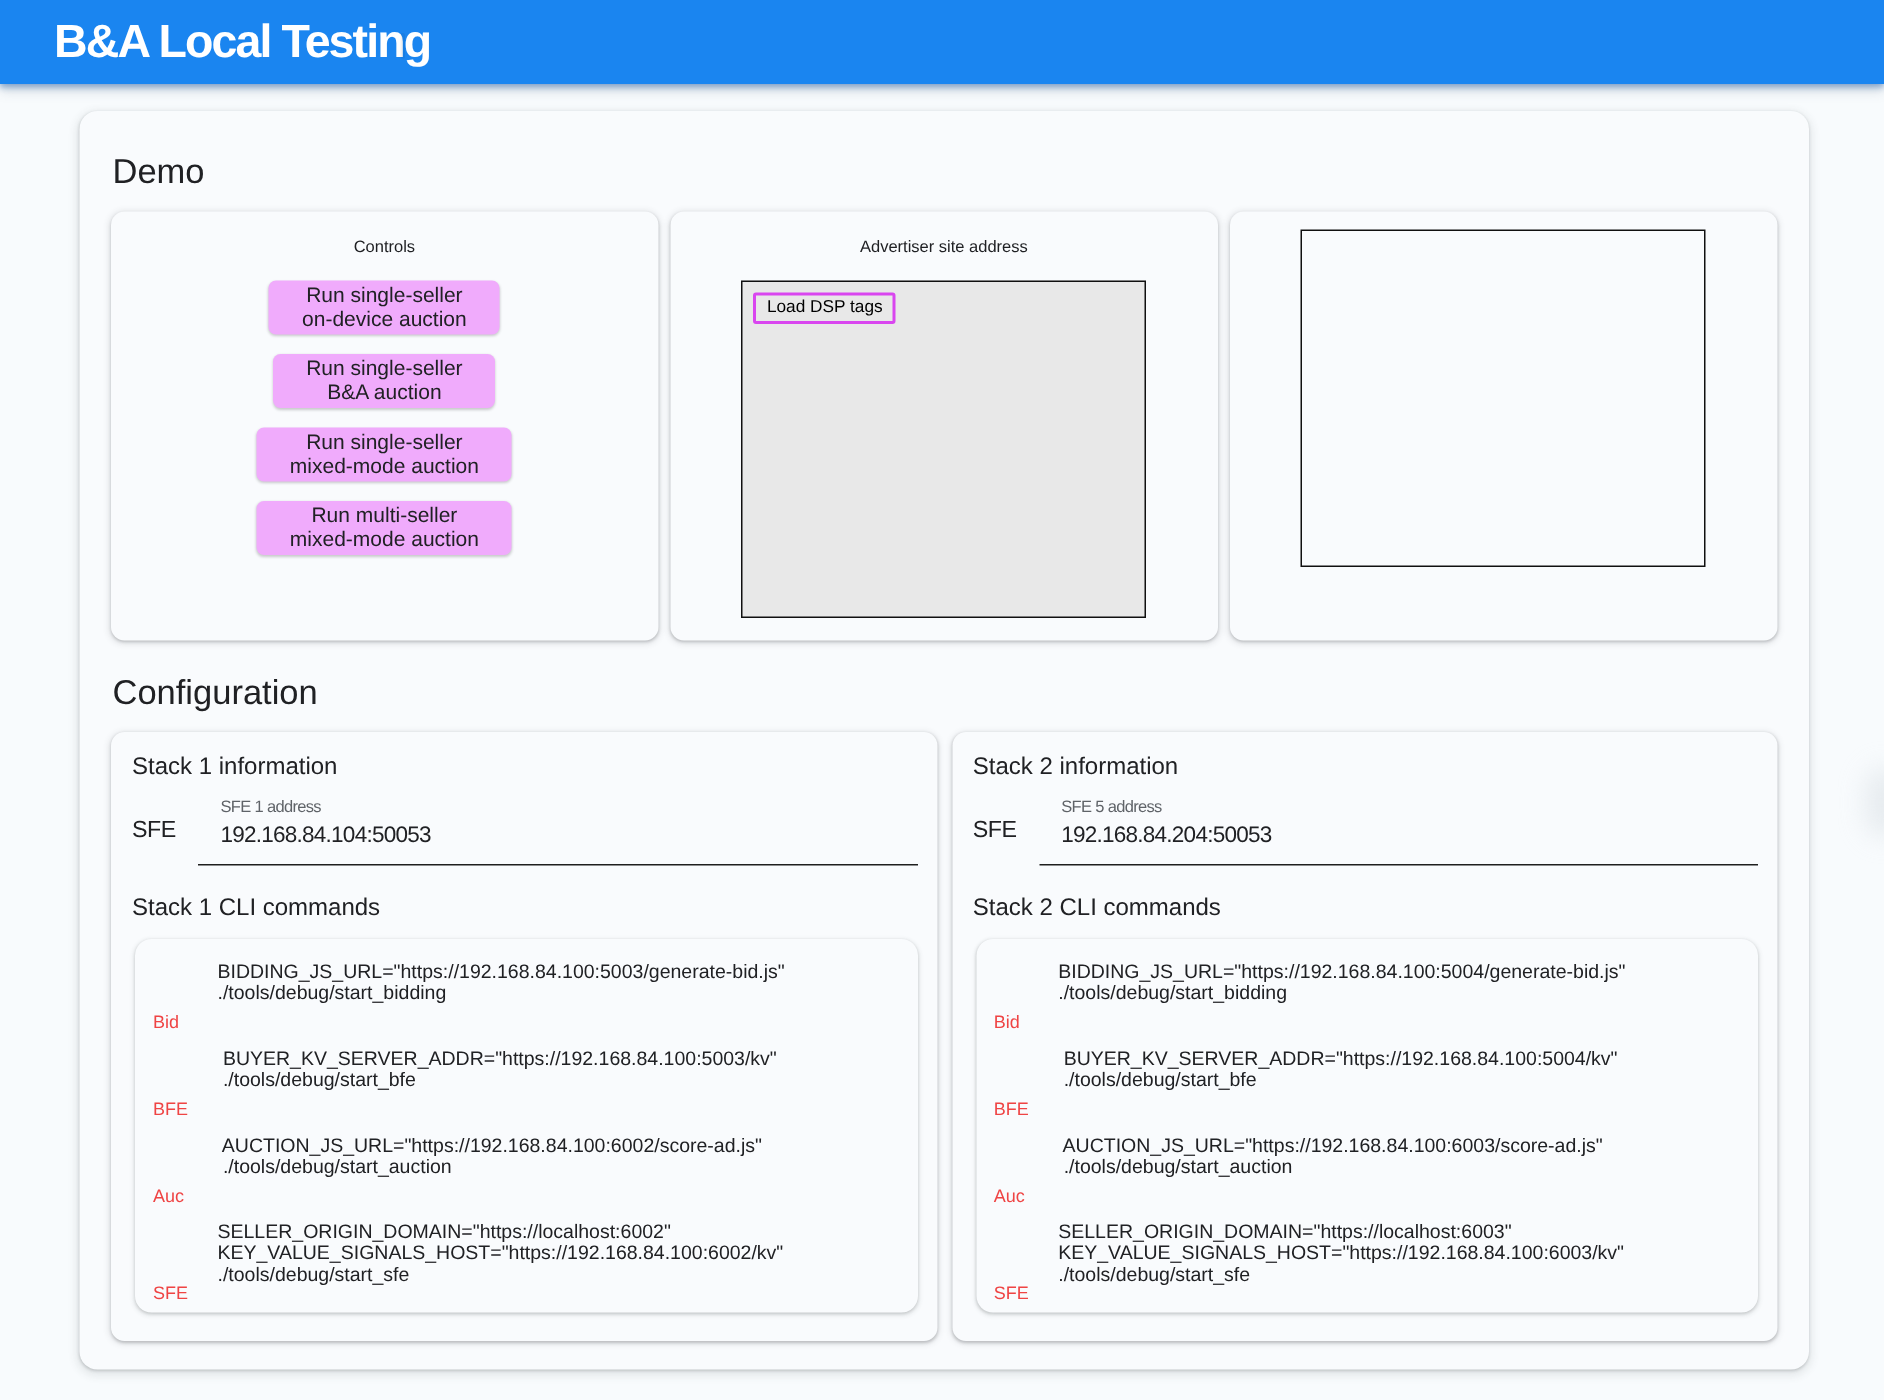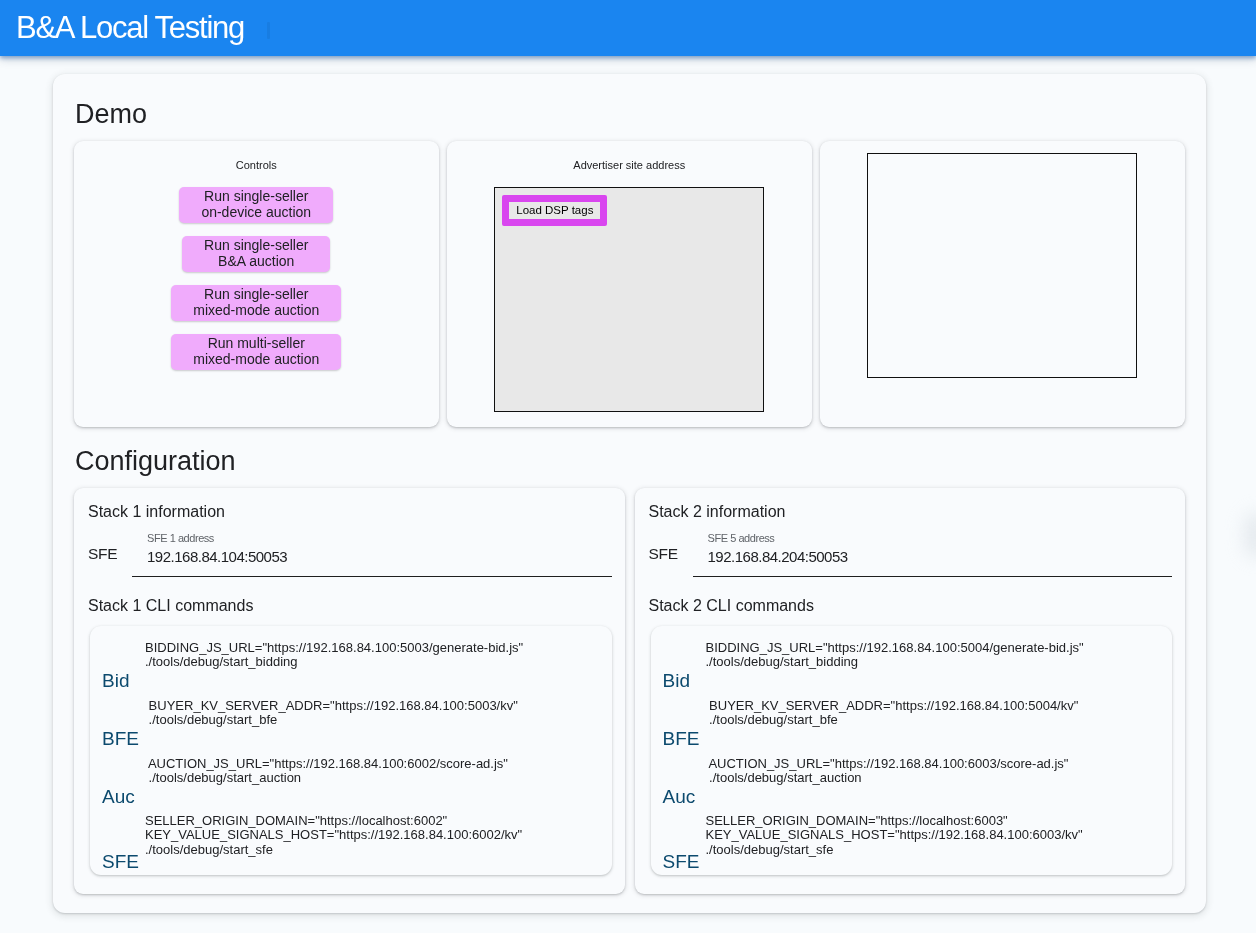--- a/index.html
+++ b/index.html
@@ -9,33 +9,33 @@
     font-family:"Liberation Sans", sans-serif;
     -webkit-font-smoothing:antialiased;
     color:#202124;
   }
   
   .appbar{
     height:56px;background:#1a85f0;display:flex;align-items:center;
     box-shadow:0 2px 4px rgba(26,90,170,.45), 0 4px 8px rgba(60,80,110,.22);
     position:relative;z-index:5;
   }
-  .appbar .title{color:#ffffff;font-size:31px;padding-left:16px;letter-spacing:-1.25px;font-weight:400;line-height:32px;position:relative;top:0px;}
+  .appbar .title{color:#ffffff;font-size:31px;padding-left:36px;letter-spacing:-1.25px;font-weight:700;line-height:32px;position:relative;top:0px;}
   .appbar .caret{position:absolute;left:267px;top:22px;width:3px;height:17px;
      background:rgba(0,0,0,.055);border-radius:1px;}
 
   
   .page{padding:18px 51px 0 53px;}
   .outer-card{
     background:#f9fbfd;border-radius:12px;
     box-shadow:0 1px 2px rgba(60,64,67,.22), 0 2px 6px 2px rgba(60,64,67,.10);
     padding:0 21px 19px 21px;
     width:1111px;
   }
-  .section-title{font-size:27px;font-weight:400;color:#202124;
+  .section-title{font-size:23px;font-weight:400;color:#202124;
       margin:0;padding:28px 0 14px 1px;letter-spacing:0px;line-height:25px;}
   h2.section-title + .config-row{margin-top:0;}
 
   
   .card{
     background:#f9fbfd;border-radius:9px;
     box-shadow:0 1px 2px rgba(60,64,67,.24), 0 1px 4px 1px rgba(60,64,67,.13);
   }
 
   
@@ -57,21 +57,21 @@
 
   
   .frame{
     border:1.5px solid #101010;box-sizing:border-box;
     width:270px;height:225px;margin-top:12px;
   }
   .frame.adv{background:#e8e8e8;}
   .frame.pub{background:#f9fbfd;}
   .dsp-btn{
     margin:7px 0 0 7px;display:inline-block;
-    background:#e8e8e8;border:7px solid #d946ef;border-radius:2px;
+    background:#e8e8e8;border:2px solid #d946ef;border-radius:2px;
     font-family:"Liberation Sans", sans-serif;
     font-size:11.5px;line-height:13px;color:#000;padding:2px 7px 2px 7px;cursor:pointer;
   }
 
   
   .config-row{display:flex;gap:10px;}
   .config-card{width:550.5px;box-sizing:border-box;padding:14px 13px 13px 16px;height:406px;}
   .stack-title{font-size:16px;font-weight:400;color:#202124;margin:0 0 2px -2px;letter-spacing:0px;line-height:19px;}
 
   .field-row{display:flex;align-items:flex-end;padding:9px 0 0 0;}
@@ -85,21 +85,21 @@
     margin-top:11px;background:#f9fbfd;border-radius:11px;
     box-shadow:0 1px 2px rgba(60,64,67,.20), 0 1px 3px 1px rgba(60,64,67,.09);
     padding:0 14px 4px 12px;height:249px;box-sizing:border-box;
     display:flex;flex-direction:column;
   }
   .cmd-row{display:flex;align-items:center;height:58px;}
   .cmd-row:nth-child(1){height:58px;}
   .cmd-row:nth-child(2){height:58px;}
   .cmd-row:nth-child(3){height:58px;}
   .cmd-row:nth-child(4){height:71px;}
-  .cmd-key{width:43px;font-size:19px;color:#0c4a6e;flex:none;letter-spacing:0px;position:relative;top:2px;margin-top:48px;}
+  .cmd-key{width:43px;font-size:12px;color:#ef4444;flex:none;letter-spacing:0px;position:relative;top:2px;margin-top:48px;}
   .cmd-val{font-size:13px;line-height:14.4px;color:#202124;white-space:pre;letter-spacing:0px;}
 
   
   .edge-ghost{position:absolute;right:-14px;top:512px;width:26px;height:46px;
      border-radius:14px;background:#dbe1e6;filter:blur(9px);opacity:.62;pointer-events:none;}
 </style>
 </head>
 <body>
 
 <div class="appbar">

